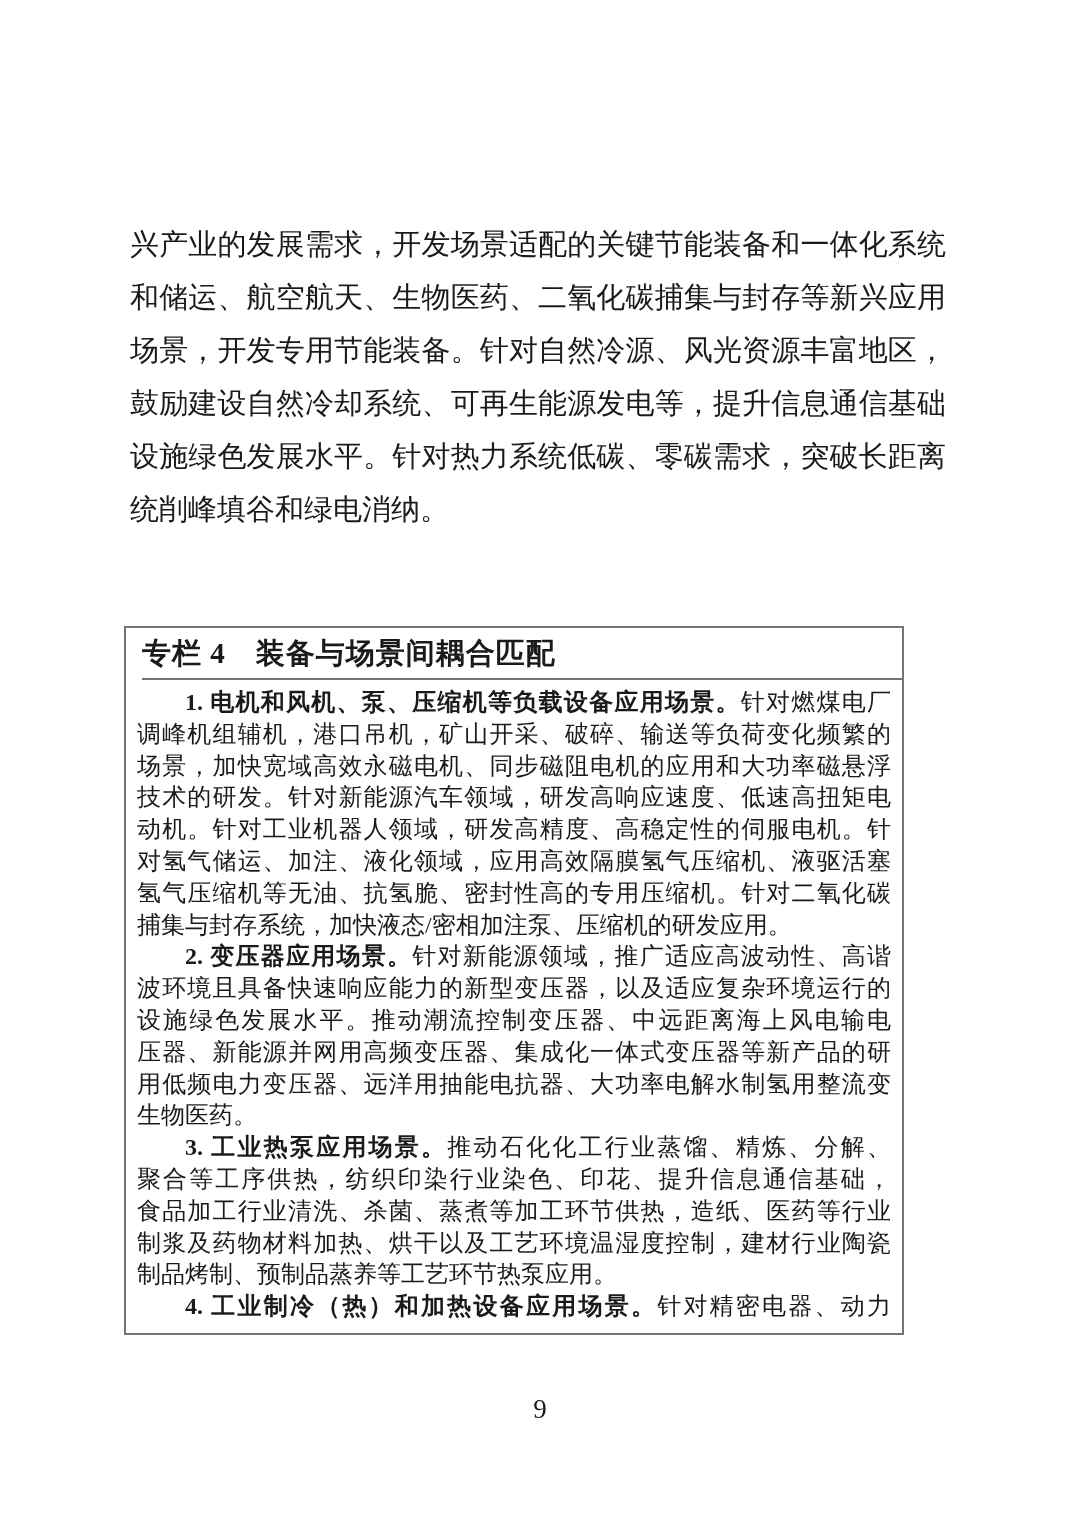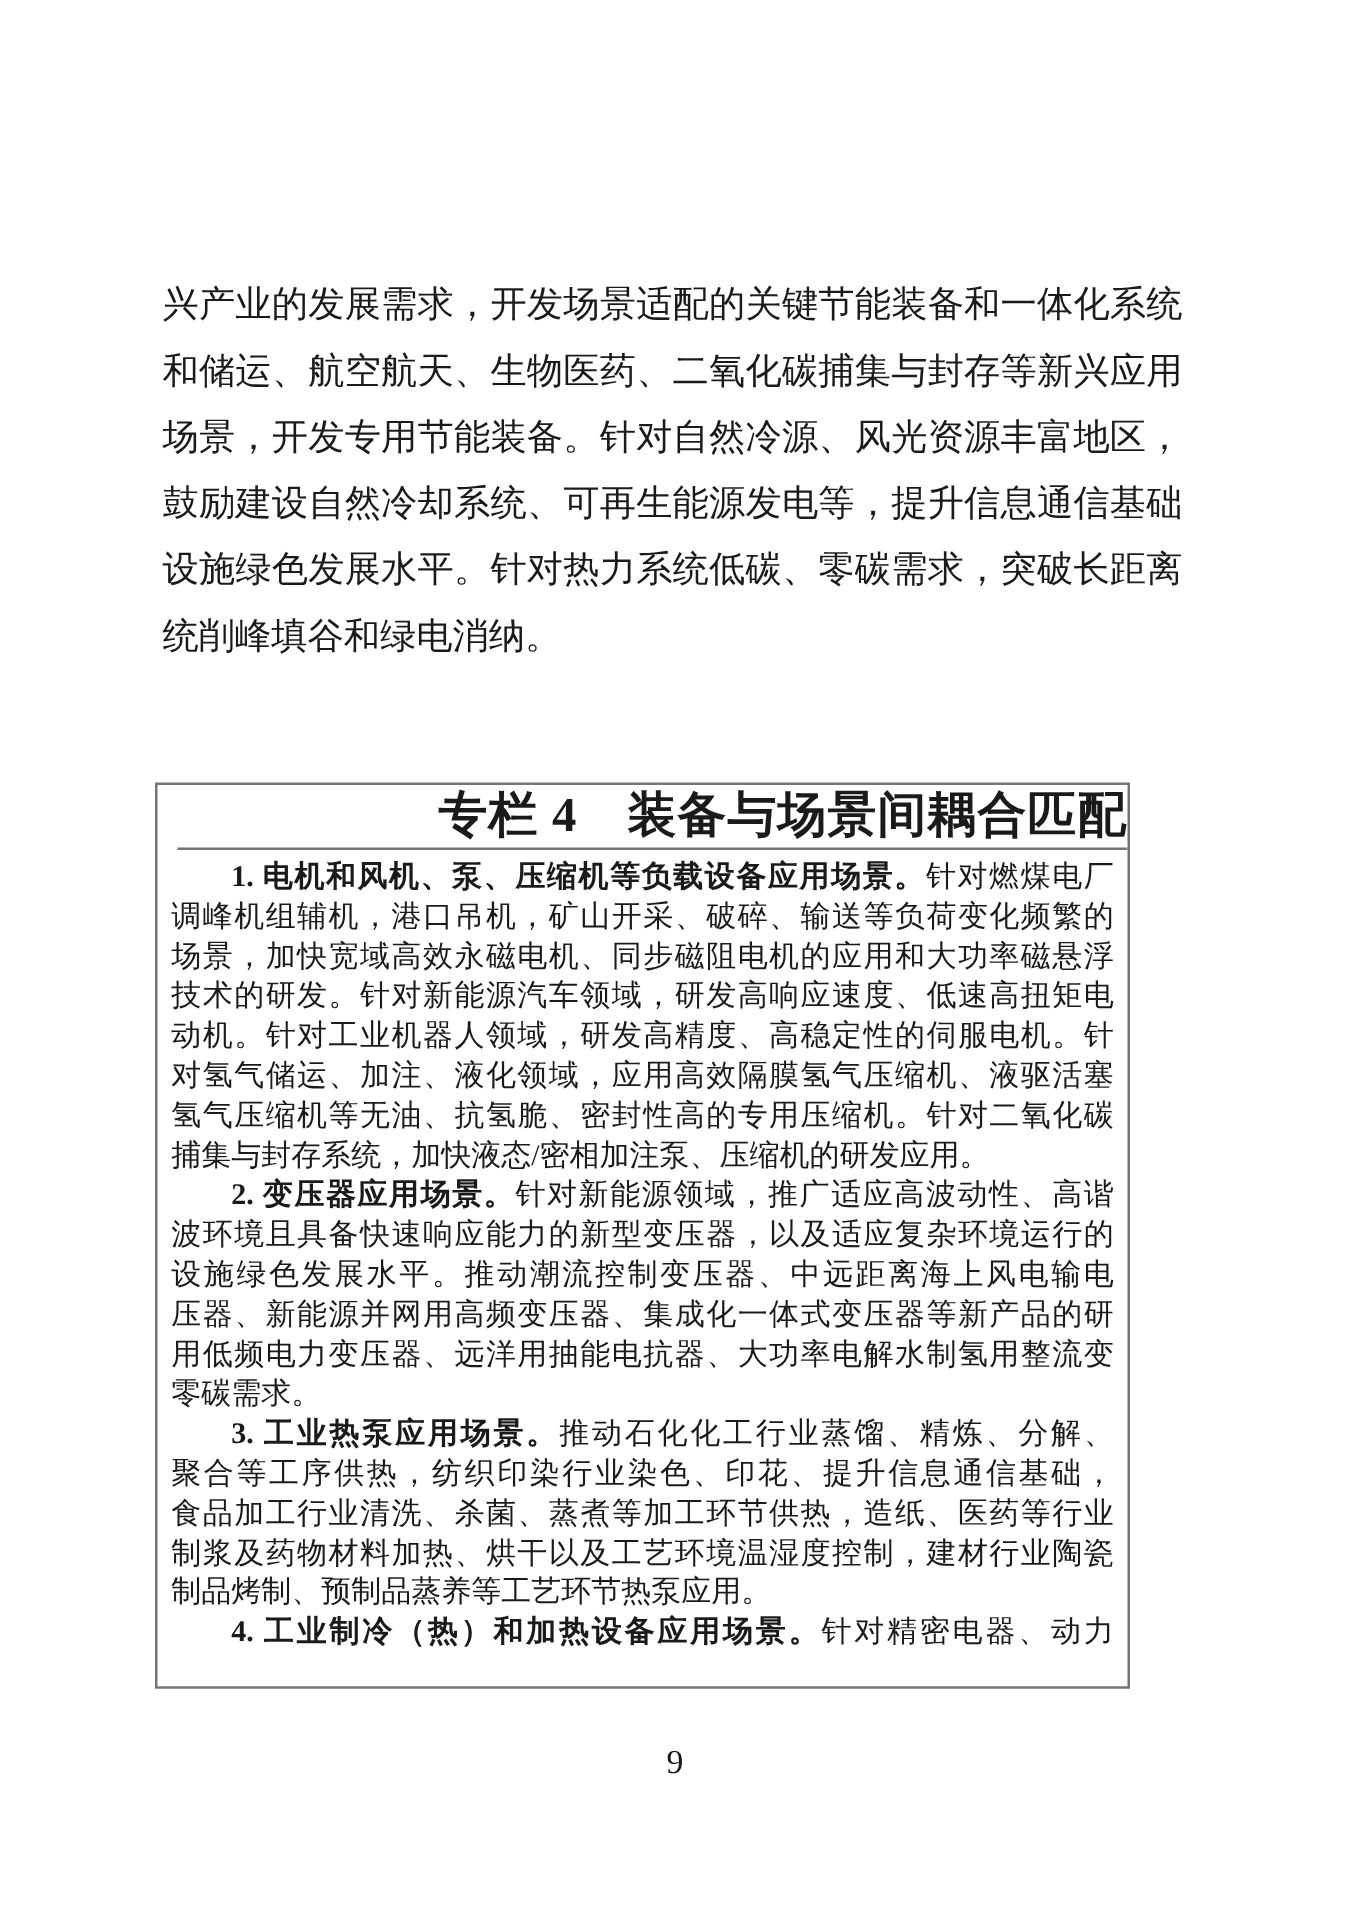--- a/index.html
+++ b/index.html
@@ -31,28 +31,28 @@
     left: 124px;
     top: 626px;
     width: 780px;
     box-sizing: border-box;
     border: 2px solid #757575;
     background: #ffffff;
   }
   .box-header {
     height: 50px;
     line-height: 50px;
-    text-align: right;
+    text-align: left;
     font-weight: 700;
-    font-size: 39px;
+    font-size: 29px;
     border-bottom: 2px solid #757575;
     letter-spacing: 1px;
     margin-left: 16px;
   }
-  .box-content { padding: 7px 11px 26px 11px; }
+  .box-content { padding: 7px 11px 10px 11px; }
   .box-line {
     font-size: 24px;
     line-height: 31.8px;
     text-align: justify;
   }
   .box-line.stretch { text-align-last: justify; }
   .box-line.indent { text-indent: 2em; }
   .box-line b { font-weight: 700; }
   .page-number {
     position: absolute;
@@ -87,21 +87,21 @@
         <div class="box-line stretch">技术的研发。针对新能源汽车领域，研发高响应速度、低速高扭矩电</div>
         <div class="box-line stretch">动机。针对工业机器人领域，研发高精度、高稳定性的伺服电机。针</div>
         <div class="box-line stretch">对氢气储运、加注、液化领域，应用高效隔膜氢气压缩机、液驱活塞</div>
         <div class="box-line stretch">氢气压缩机等无油、抗氢脆、密封性高的专用压缩机。针对二氧化碳</div>
         <div class="box-line">捕集与封存系统，加快液态/密相加注泵、压缩机的研发应用。</div>
         <div class="box-line stretch indent"><b>2. 变压器应用场景。</b>针对新能源领域，推广适应高波动性、高谐</div>
         <div class="box-line stretch">波环境且具备快速响应能力的新型变压器，以及适应复杂环境运行的</div>
         <div class="box-line stretch">设施绿色发展水平。推动潮流控制变压器、中远距离海上风电输电</div>
         <div class="box-line stretch">压器、新能源并网用高频变压器、集成化一体式变压器等新产品的研</div>
         <div class="box-line stretch">用低频电力变压器、远洋用抽能电抗器、大功率电解水制氢用整流变</div>
-        <div class="box-line">零碳需求。</div>
+        <div class="box-line">生物医药。</div>
         <div class="box-line stretch indent"><b>3. 工业热泵应用场景。</b>推动石化化工行业蒸馏、精炼、分解、</div>
         <div class="box-line stretch">聚合等工序供热，纺织印染行业染色、印花、提升信息通信基础，</div>
         <div class="box-line stretch">食品加工行业清洗、杀菌、蒸煮等加工环节供热，造纸、医药等行业</div>
         <div class="box-line stretch">制浆及药物材料加热、烘干以及工艺环境温湿度控制，建材行业陶瓷</div>
         <div class="box-line">制品烤制、预制品蒸养等工艺环节热泵应用。</div>
         <div class="box-line stretch indent"><b>4. 工业制冷（热）和加热设备应用场景。</b>针对精密电器、动力</div>
       </div>
   </div>
 
   <div class="page-number">9</div>

